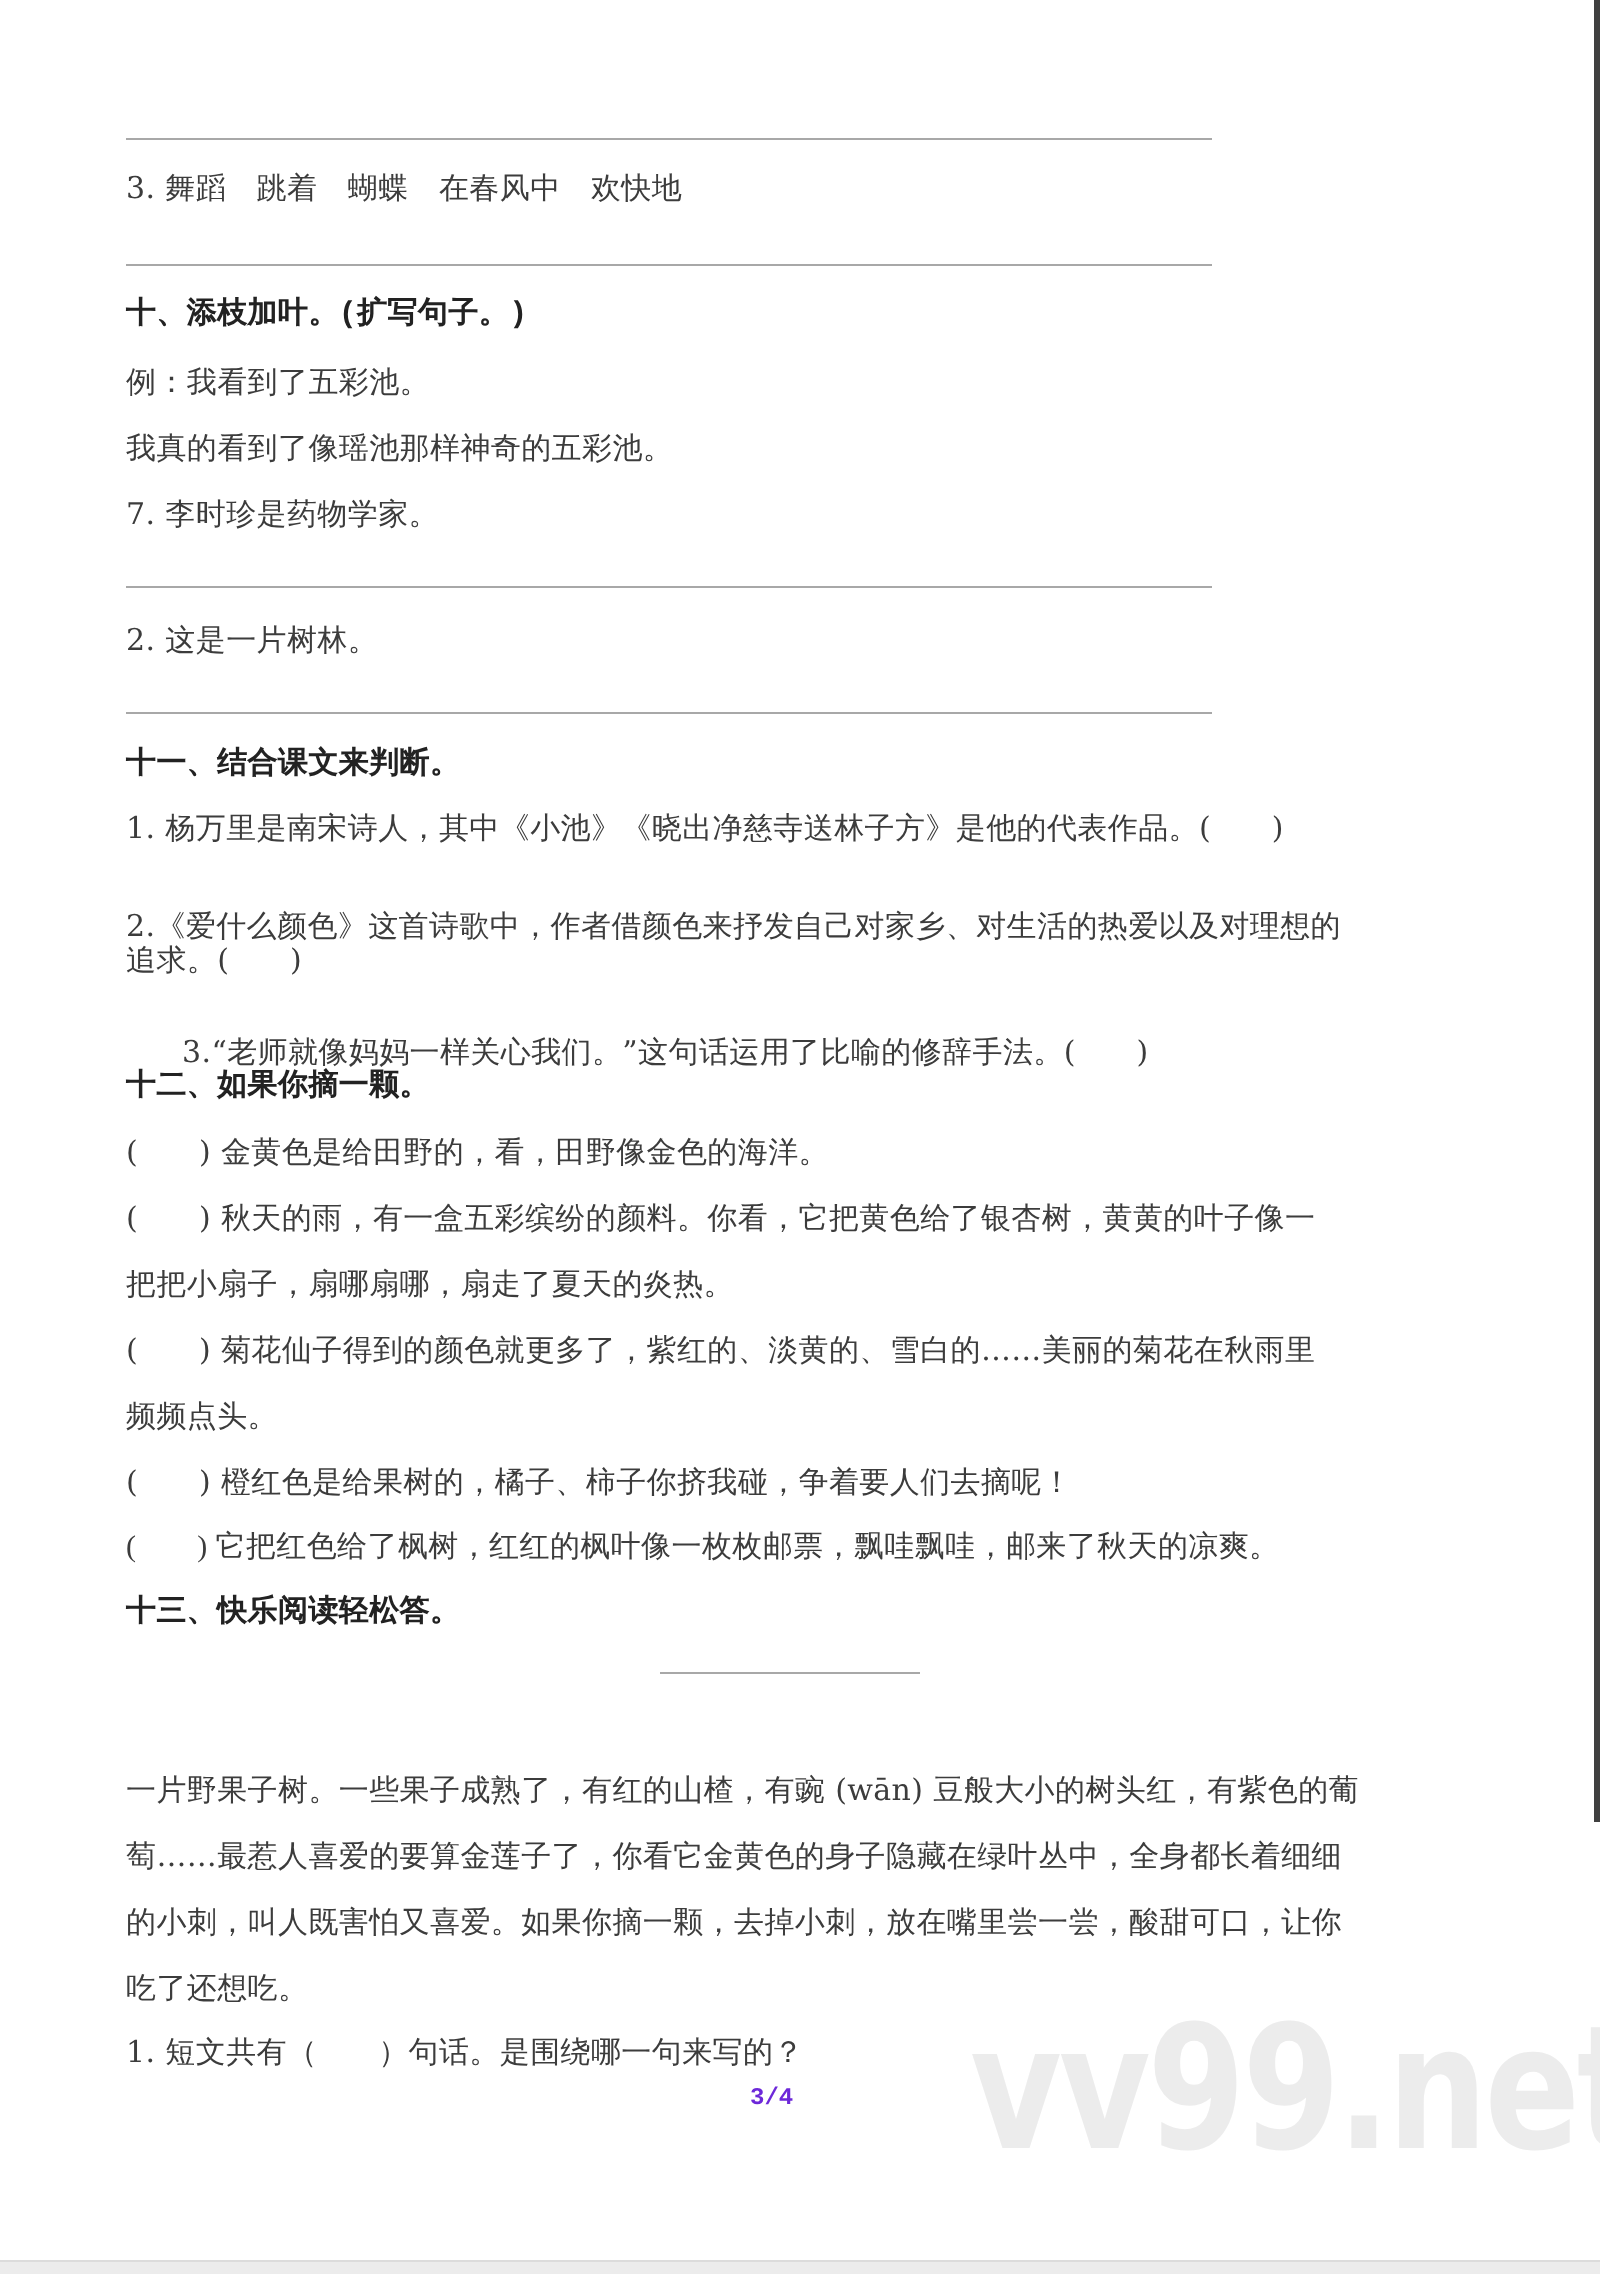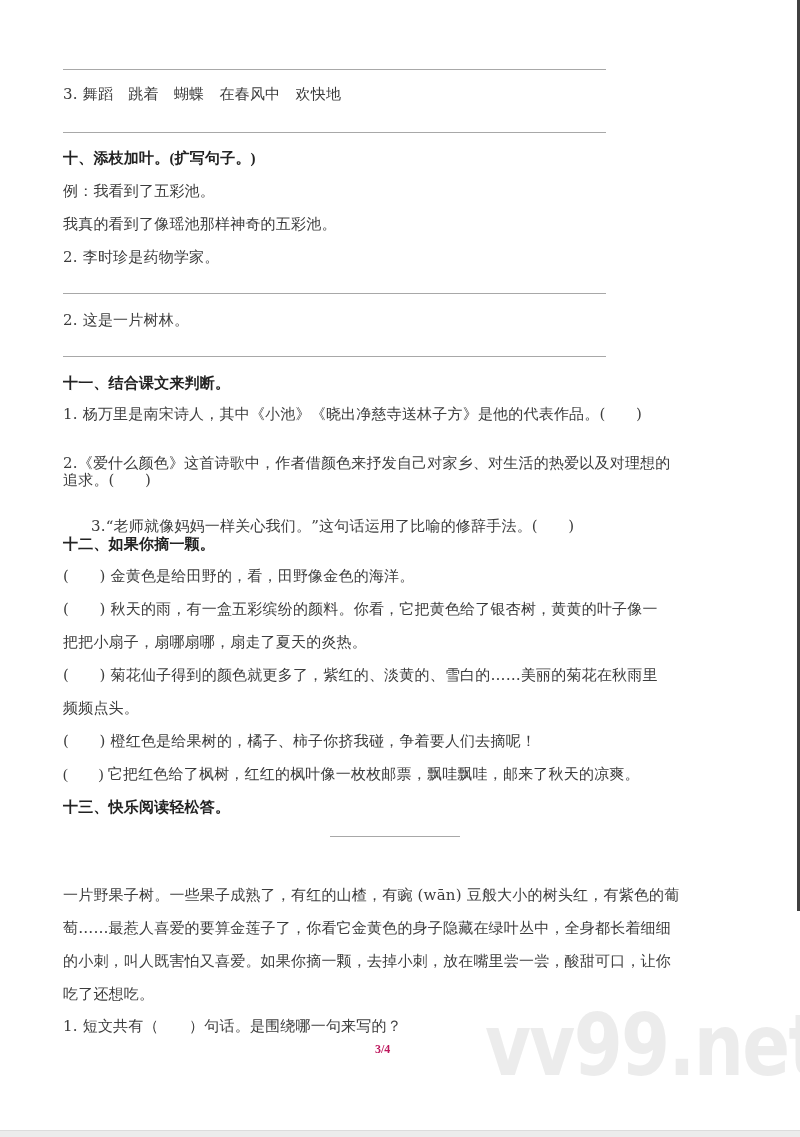--- a/index.html
+++ b/index.html
@@ -35,38 +35,38 @@
     }
     .line {
       position: absolute;
       font-size: 15px;
       line-height: 20px;
       white-space: nowrap;
       color: #3c3c3c;
       letter-spacing: 0.2px;
     }
     .heading {
-      font-family: Liberation Serif, serif;
+      font-family: Liberation Mono, monospace;
       font-weight: bold;
       color: #222222;
       font-size: 15px;
     }
     .rule {
       position: absolute;
       height: 0;
       border-top: 1.5px solid #a8a8a8;
     }
     .page-num {
       position: absolute;
       left: 375px;
       top: 1042px;
-      font-family: Liberation Serif, serif;
+      font-family: Liberation Mono, monospace;
       font-weight: bold;
       font-size: 12px;
-      color: #be185d;
+      color: #6d28d9;
     }
     .watermark {
       position: absolute;
       left: 485px;
       top: 995px;
       font-family: "DejaVu Sans", "Liberation Sans", sans-serif;
       font-weight: bold;
       font-size: 86px;
       color: rgba(200, 200, 200, 0.35);
       letter-spacing: -2px;
@@ -82,21 +82,21 @@
 
   <div class="rule" style="left:63px; top:69px; width:543px;"></div>
 
   <div class="line" style="left:63px; top:84px;">3. 舞蹈　跳着　蝴蝶　在春风中　欢快地</div>
 
   <div class="rule" style="left:63px; top:132px; width:543px;"></div>
 
   <div class="line heading" style="left:63px; top:148px;">十、添枝加叶。(扩写句子。)</div>
   <div class="line" style="left:63px; top:181px;">例：我看到了五彩池。</div>
   <div class="line" style="left:63px; top:214px;">我真的看到了像瑶池那样神奇的五彩池。</div>
-  <div class="line" style="left:63px; top:247px;">2. 李时珍是药物学家。</div>
+  <div class="line" style="left:63px; top:247px;">7. 李时珍是药物学家。</div>
   <div class="rule" style="left:63px; top:293px; width:543px;"></div>
   <div class="line" style="left:63px; top:310px;">2. 这是一片树林。</div>
   <div class="rule" style="left:63px; top:356px; width:543px;"></div>
 
   <div class="line heading" style="left:63px; top:373px;">十一、结合课文来判断。</div>
   <div class="line" style="left:63px; top:404px;">1. 杨万里是南宋诗人，其中《小池》《晓出净慈寺送林子方》是他的代表作品。(　　)</div>
   <div class="line" style="left:63px; top:437px;margin-top:16px;">2.《爱什么颜色》这首诗歌中，作者借颜色来抒发自己对家乡、对生活的热爱以及对理想的</div>
   <div class="line" style="left:63px; top:470px;">追求。(　　)</div>
   <div class="line" style="left:63px; top:516px;margin-left:28px;">3.“老师就像妈妈一样关心我们。”这句话运用了比喻的修辞手法。(　　)</div>
 

